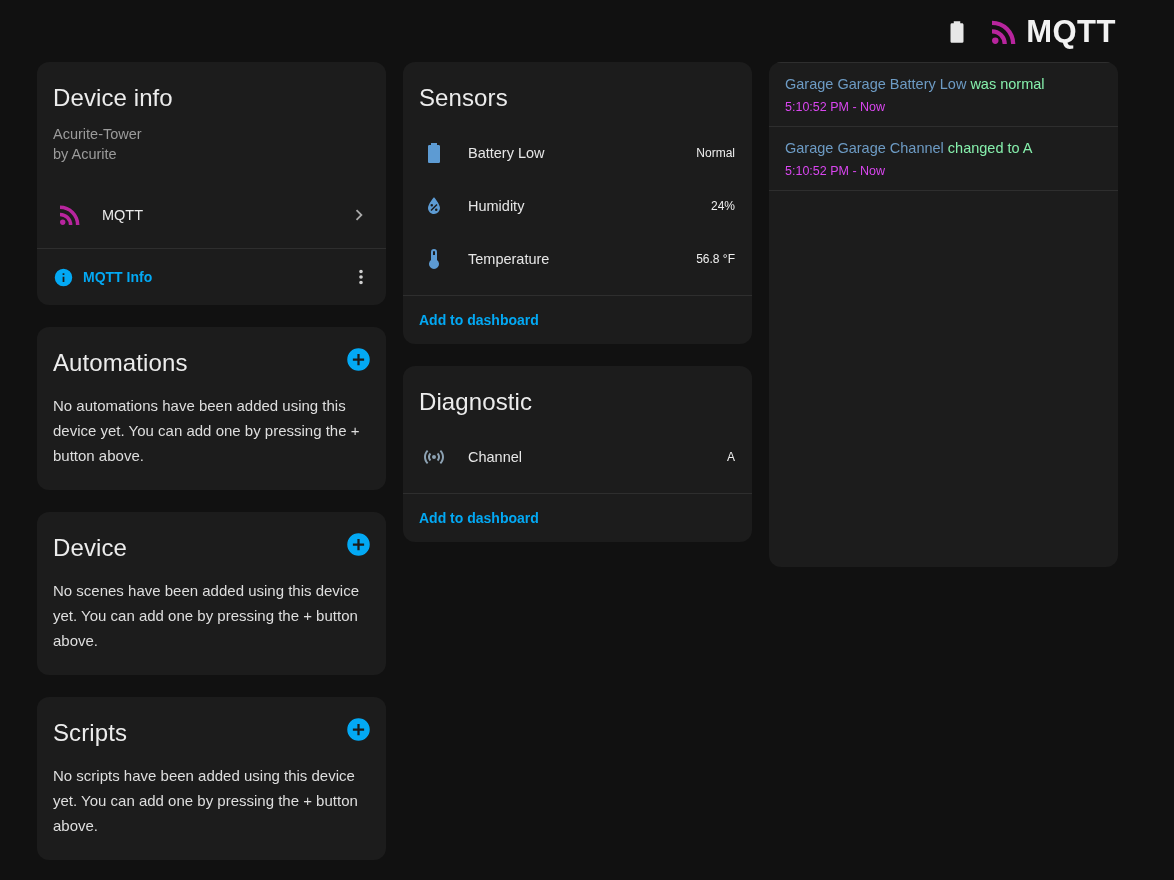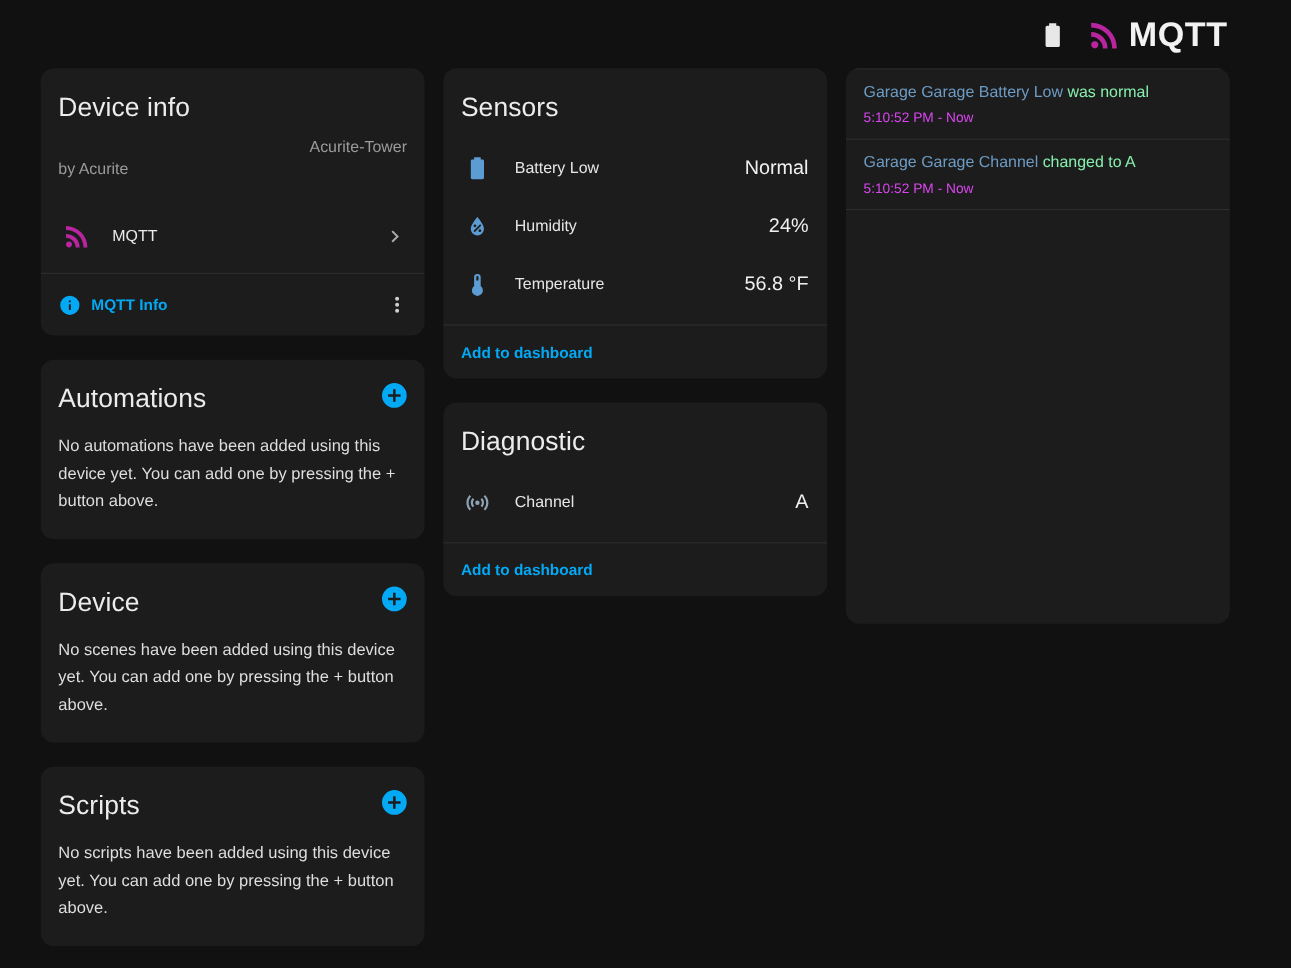--- a/index.html
+++ b/index.html
@@ -40,21 +40,21 @@
     overflow:hidden;
   }
   .card h2{
     margin:0;
     padding:22px 16px 14px 16px;
     font-size:24px;font-weight:400;color:#ececec;
     letter-spacing:0.1px;
   }
   .divider{height:1px;background:var(--divider);}
   
-  .dev-name{padding:0 16px;color:var(--text-sec);font-size:14.5px;text-align:right;}
+  .dev-name{padding:0 16px;color:var(--text-sec);font-size:14.5px;}
   .dev-by{padding:4px 16px 26px 16px;color:var(--text-sec);font-size:14.5px;}
   .integration-row{
     display:flex;align-items:center;gap:17px;
     padding:12px 16px 18px 18px;cursor:pointer;
   }
   .integration-row .int-icon svg{width:30px;height:30px;fill:var(--mqtt-brand);display:block;}
   .integration-row .int-label{font-size:14.5px;font-weight:500;color:#eaeaea;}
   .integration-row .chev{margin-left:auto;}
   .chev svg{width:22px;height:22px;fill:#a9a9a9;display:block;}
   .card-footer-row{
@@ -79,21 +79,21 @@
   }
   
   .entity-row{
     display:flex;align-items:center;gap:22px;
     height:53px;padding:0 17px 0 19px;cursor:pointer;
   }
   .entity-row .ent-icon svg{width:24px;height:24px;display:block;}
   .icon-blue svg{fill:#5d9bd3;}
   .icon-gray svg{fill:#8da2b3;}
   .ent-label{font-size:14.5px;color:#e6e6e6;}
-  .ent-value{margin-left:auto;font-size:18px;font-weight:500;color:#efefef;text-align:right;}
+  .ent-value{margin-left:auto;font-size:12px;font-weight:500;color:#efefef;text-align:right;}
   .card-footer-link{padding:16px;}
   .sensors-rows{padding-bottom:10px;}
   
   .activity-card{min-height:505px;}
   .activity-card h2{padding-bottom:10px;font-size:23px;}
   .log-date{padding:8px 16px 18px 16px;font-weight:700;font-size:14.5px;color:#f0f0f0;}
   .log-entry{padding:11px 16px 12px 16px;border-bottom:1px solid var(--divider);}
   .log-line{font-size:14.5px;line-height:20px;}
   .log-entity{color:var(--link);cursor:pointer;}
   .log-action{color:#86efac;}

